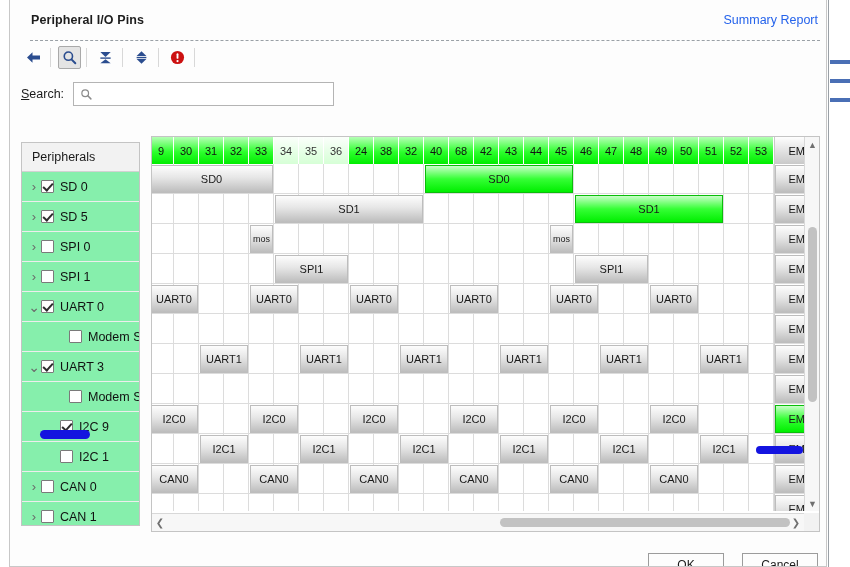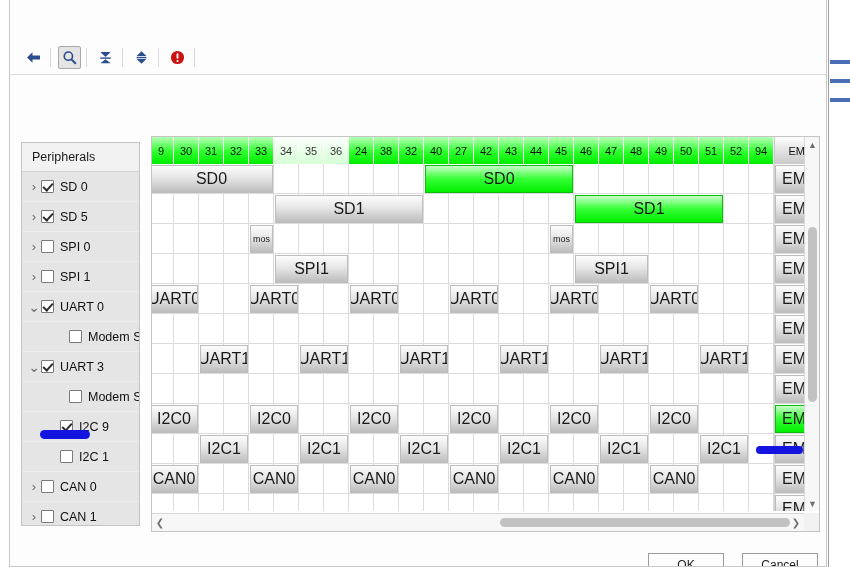--- a/index.html
+++ b/index.html
@@ -67,21 +67,21 @@
     border:none;outline:none;background:transparent;
     font-family:"Liberation Sans",sans-serif;font-size:12px;color:#333;
   }
   
   #content{
     position:absolute;left:11px;top:136px;width:799px;height:400px;
   }
   
   #sidebar{
     position:absolute;left:0;top:6px;width:119px;height:384px;
-    border:1px solid #c4c4c4;background:#e5e5e5;box-sizing:border-box;
+    border:1px solid #c4c4c4;background:#86efac;box-sizing:border-box;
     overflow:hidden;
   }
   #sidebar-header{
     height:29px;line-height:29px;padding-left:10px;
     background:#f2f2f2;border-bottom:1px solid #d2d2d2;
     font-size:12.5px;color:#1a1a1a;box-sizing:border-box;
   }
   .tree-row{
     height:30px;line-height:30px;
     border-bottom:1px solid #ededed;
@@ -135,21 +135,21 @@
   .grid-row{height:30px;display:flex;position:relative;}
   .cell{
     width:25px;height:30px;flex:none;box-sizing:border-box;
     border-right:1px solid #dcdcdc;border-bottom:1px solid #dcdcdc;
     background:#ffffff;position:relative;
   }
   .cell.emio{width:57px;border-left:1px solid #d0d0d0;}
   .span{
     position:absolute;top:1px;height:28px;
     display:flex;align-items:center;justify-content:center;
-    font-size:16px;color:#1a1a1a;box-sizing:border-box;
+    font-size:11px;color:#1a1a1a;box-sizing:border-box;
     border:1px solid #bdbdbd;
     background:linear-gradient(to bottom,#fdfdfd 0%,#e6e6e6 45%,#bdbdbd 100%);
     overflow:hidden;white-space:nowrap;cursor:pointer;
   }
   .span.on{
     background:linear-gradient(to bottom,#c8ffc8 0%,#35ff35 50%,#00ef00 100%);
     border-color:#0bbd0b;
   }
   .span.narrow{font-size:9px;}
   
@@ -208,20 +208,25 @@
 
 <div id="bg-right">
   <div class="bg-bar" style="top:60px"></div>
   <div class="bg-bar" style="top:79px"></div>
   <div class="bg-bar" style="top:98px"></div>
 </div>
 <div id="bg-edge"></div>
 
 <div id="dialog">
 
+  <div id="titlebar">
+    <div id="title-text">Peripheral I/O Pins</div>
+    <div id="summary-report">Summary Report</div>
+    <div id="title-divider"></div>
+  </div>
 
   <div id="toolbar">
 
     <div class="tb-btn" style="left:12px">
       <svg width="17" height="15" viewBox="0 0 17 15">
         <path d="M7.5 2.2 L2 7.5 L7.5 12.8 L7.5 9.4 L15 9.4 L15 5.6 L7.5 5.6 Z" fill="#2b4d8f"></path>
       </svg>
     </div>
     <div class="tb-sep" style="left:40px"></div>
 
@@ -254,20 +259,30 @@
     <div class="tb-btn" style="left:156px">
       <svg width="15" height="15" viewBox="0 0 16 16">
         <circle cx="8" cy="8" r="7" fill="#cc1111"></circle>
         <rect x="7" y="3.4" width="2" height="6" rx="1" fill="#ffffff"></rect>
         <circle cx="8" cy="11.8" r="1.2" fill="#ffffff"></circle>
       </svg>
     </div>
     <div class="tb-sep" style="left:184px"></div>
   </div>
 
+  <div id="searchrow">
+    <div id="search-label"><u>S</u><span>earch:</span></div>
+    <div id="search-input-wrap">
+      <svg id="search-icon-small" width="13" height="13" viewBox="0 0 16 16">
+        <circle cx="6.4" cy="6.4" r="4.1" fill="none" stroke="#8b8b8b" stroke-width="1.5"></circle>
+        <line x1="9.6" y1="9.6" x2="13.4" y2="13.4" stroke="#8b8b8b" stroke-width="1.8" stroke-linecap="round"></line>
+      </svg>
+      <input id="search-input" type="text" placeholder="" style="">
+    </div>
+  </div>
 
   <div id="content">
 
     <div id="sidebar">
       <div id="sidebar-header">Peripherals</div>
       <div id="tree-rows">
           <div class="tree-row">
             <div class="twisty" style="font-size: 13px;">›</div>
             <div class="cbx checked"></div>
             <span class="tree-label">SD 0</span>
@@ -339,33 +354,33 @@
               <div class="hdr-cell">31</div>
               <div class="hdr-cell">32</div>
               <div class="hdr-cell">33</div>
               <div class="hdr-cell dim">34</div>
               <div class="hdr-cell dim">35</div>
               <div class="hdr-cell dim">36</div>
               <div class="hdr-cell">24</div>
               <div class="hdr-cell">38</div>
               <div class="hdr-cell">32</div>
               <div class="hdr-cell">40</div>
-              <div class="hdr-cell">27</div>
+              <div class="hdr-cell">68</div>
               <div class="hdr-cell">42</div>
               <div class="hdr-cell">43</div>
               <div class="hdr-cell">44</div>
               <div class="hdr-cell">45</div>
               <div class="hdr-cell">46</div>
               <div class="hdr-cell">47</div>
               <div class="hdr-cell">48</div>
               <div class="hdr-cell">49</div>
               <div class="hdr-cell">50</div>
               <div class="hdr-cell">51</div>
               <div class="hdr-cell">52</div>
-              <div class="hdr-cell">94</div>
+              <div class="hdr-cell">53</div>
               <div class="hdr-cell emio">EMIO</div>
             </div>
           <div id="grid-rows">
               <div class="grid-row">
                 <div class="cell"></div>
                 <div class="cell"></div>
                 <div class="cell"></div>
                 <div class="cell"></div>
                 <div class="cell"></div>
                 <div class="cell"></div>

